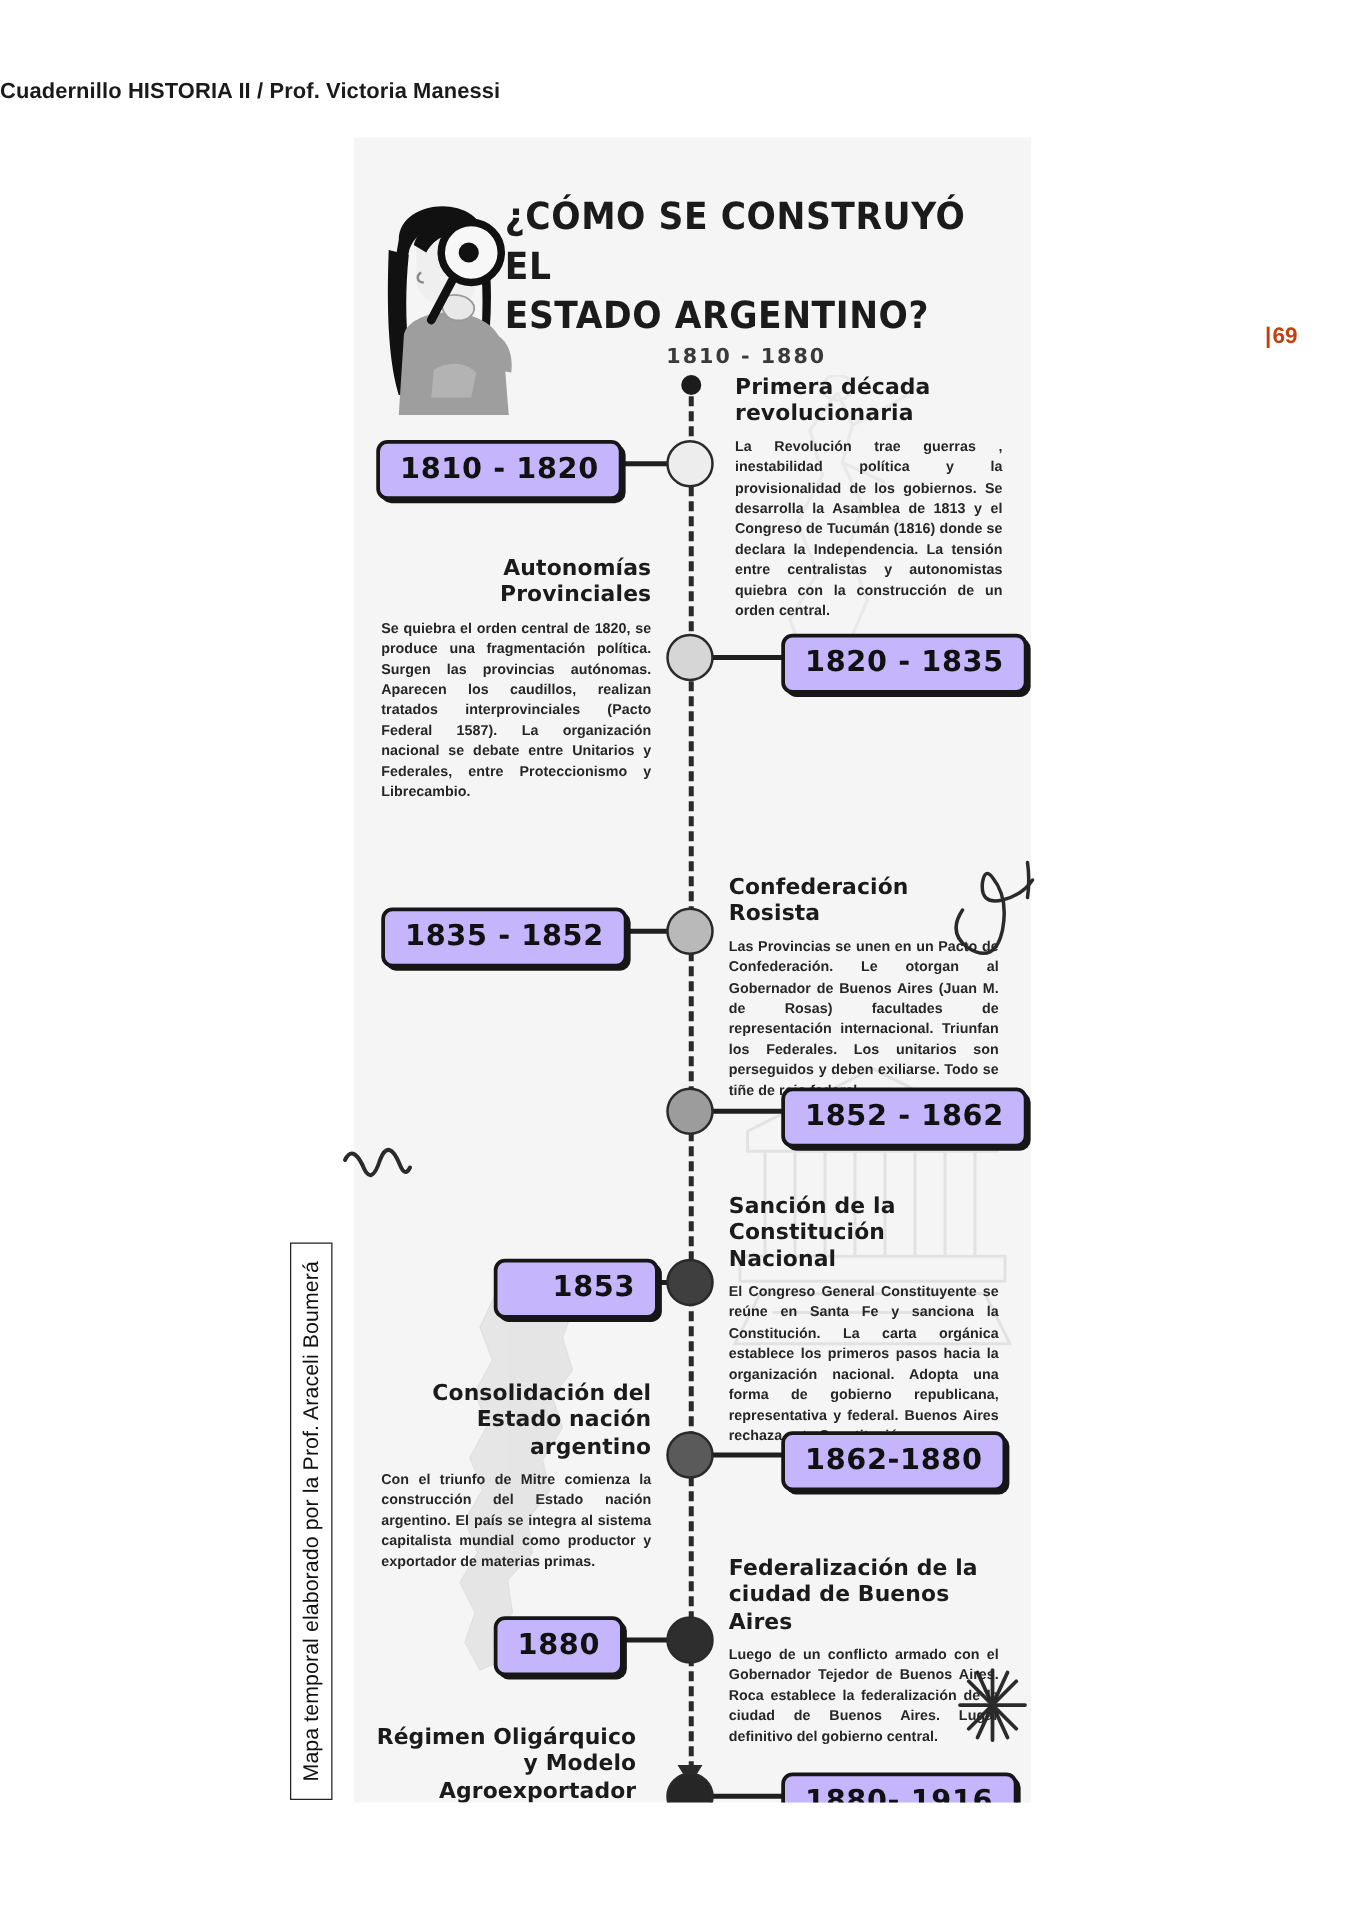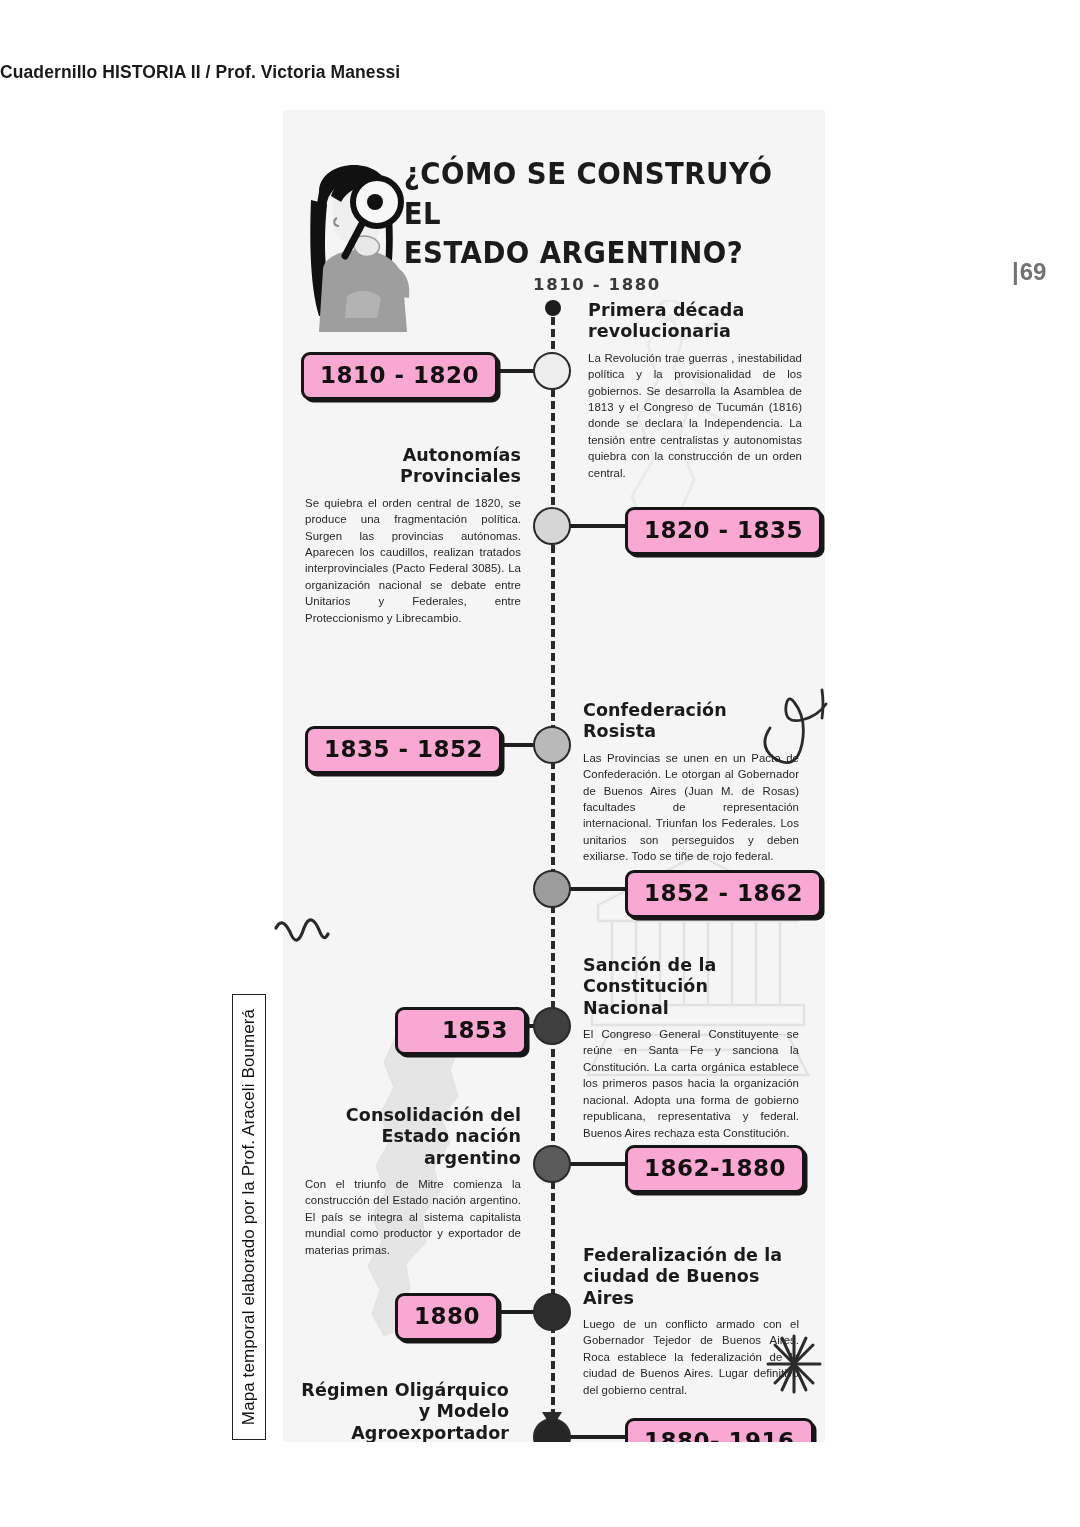--- a/index.html
+++ b/index.html
@@ -20,23 +20,23 @@
     font-size:17.5px;
     font-weight:bold;
     color:#1a1a1a;
     letter-spacing:0.1px;
   }
 
   
   .page-number {
     position:absolute;
     top:258px; left:1012px;
-    font-size:24px;
-    font-weight:bold;
-    color:#737373;
+    font-size:18px;
+    font-weight:bold;
+    color:#c2410c;
     letter-spacing:0px;
   }
   .page-number .bar { margin-right:1px; }
 
   
   .caption-box {
     position:absolute;
     left:232px; top:994px;
     width:34px; height:446px;
     border:1.2px solid #222;
@@ -171,21 +171,21 @@
   .connector {
     position:absolute;
     height:4px;
     background:#1f1f1f;
     z-index:3;
   }
 
   
   .pill {
     position:absolute;
-    background:#f9a8d4;
+    background:#c4b5fd;
     border:3px solid #161616;
     border-radius:9px;
     box-shadow:3px 3px 0 -0.5px #161616;
     padding:7px 16px 9px 16px;
     font-family:"DejaVu Sans", sans-serif;
     font-weight:bold;
     font-size:23px;
     letter-spacing:0.5px;
     color:#111;
     white-space:nowrap;
@@ -202,21 +202,21 @@
     line-height:1.22;
     color:#1b1b1b;
     letter-spacing:0.1px;
   }
   .side-text p {
     margin:0;
     font-size:11.4px;
     line-height:1.44;
     color:#262626;
     text-align:justify;
-    font-weight:normal;
+    font-weight:bold;
     letter-spacing:0.05px;
   }
   .align-right h3 { text-align:right; }
   .align-left  h3 { text-align:left; }
 
   
   .doodle { position:absolute; z-index:1; }
 </style>
 </head>
 <body>
@@ -327,21 +327,21 @@
     </div>
 
     <div class="row" style="top:145px;">
       <div class="node" style="top:62px; background:#d6d6d6;"></div>
       <div class="connector" style="left:286px; top:79px; width:60px;"></div>
       <div class="pill" style="left:342px; top:62px;">
         <span>1820 - 1835</span>
       </div>
       <div class="side-text align-right" style="left:22px; top:0px; width:216px;">
         <h3>Autonomías Provinciales</h3>
-        <p>Se quiebra el orden central de 1820, se produce una fragmentación política. Surgen las provincias autónomas. Aparecen los caudillos, realizan tratados interprovinciales (Pacto Federal 3085). La organización nacional se debate entre Unitarios y Federales, entre Proteccionismo y Librecambio.</p>
+        <p>Se quiebra el orden central de 1820, se produce una fragmentación política. Surgen las provincias autónomas. Aparecen los caudillos, realizan tratados interprovinciales (Pacto Federal 1587). La organización nacional se debate entre Unitarios y Federales, entre Proteccionismo y Librecambio.</p>
       </div>
     </div>
 
     <div class="row" style="top:400px;">
       <div class="node" style="top:26px; background:#b9b9b9;"></div>
       <div class="connector" style="left:196px; top:43px; width:56px;"></div>
       <div class="pill" style="left:22px; top:26px;">
         <span>1835 - 1852</span>
       </div>
       <div class="side-text align-left" style="left:300px; top:0px; width:216px;">

